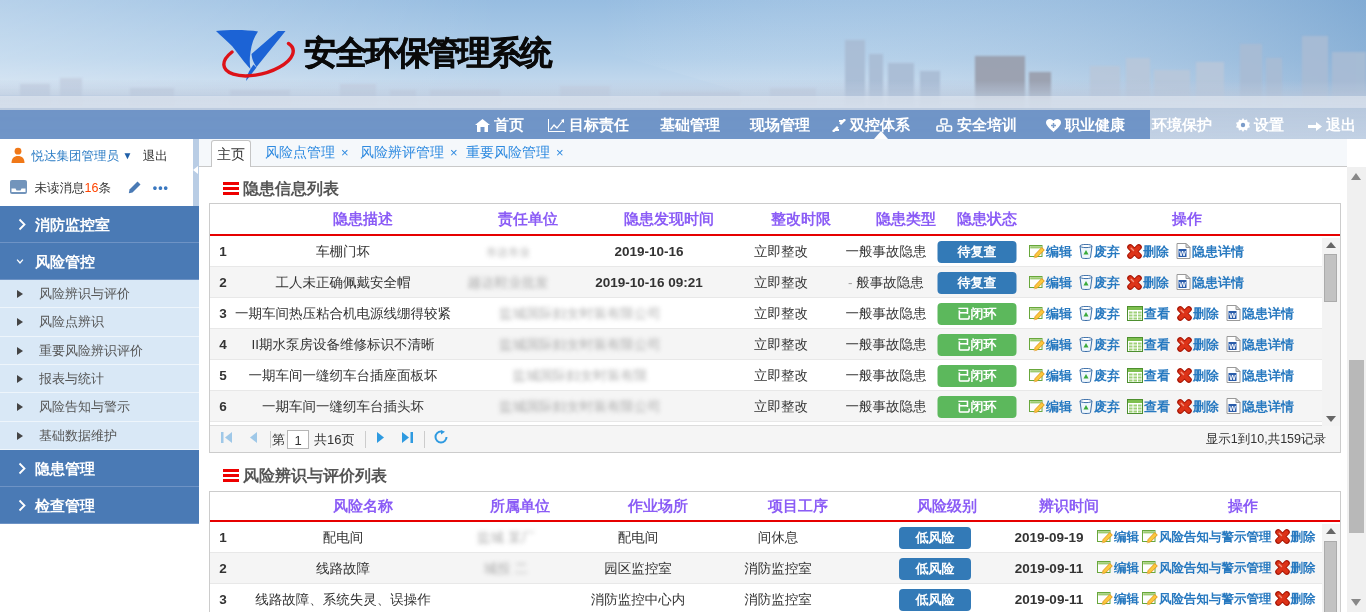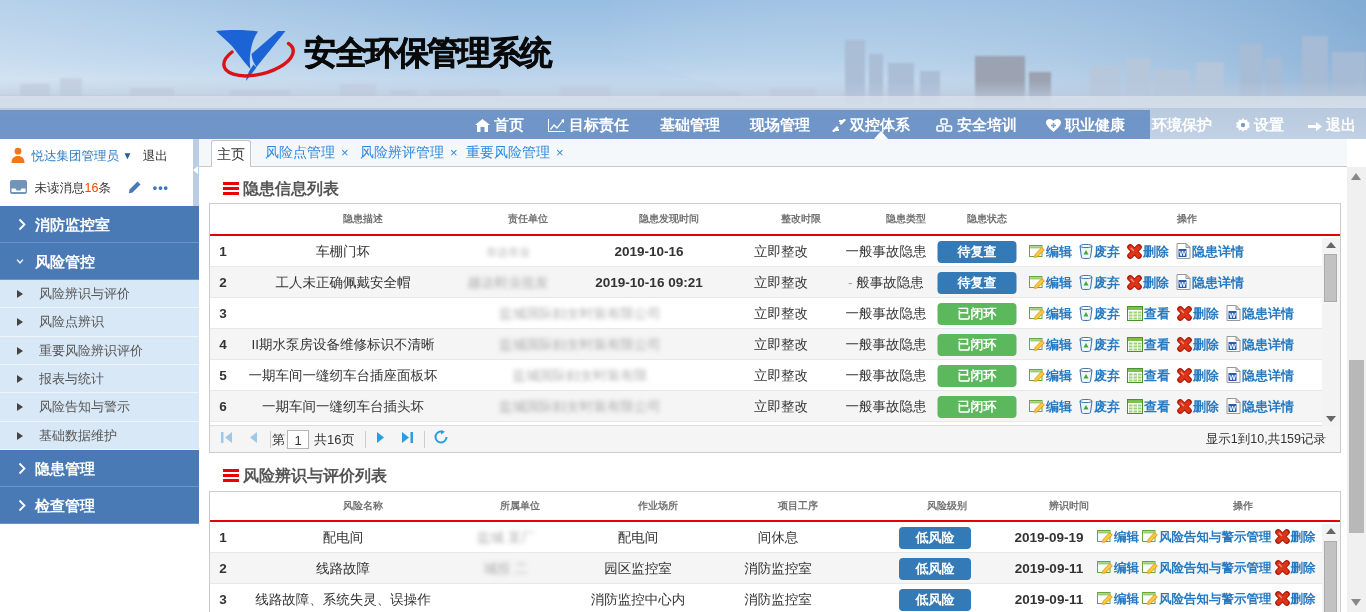--- a/index.html
+++ b/index.html
@@ -35,21 +35,21 @@
 #tab-home{position:absolute;left:12px;top:1px;width:40px;height:27px;background:#fff;border:1px solid #c5c5c5;border-bottom:none;border-radius:3px 3px 0 0;text-align:center;line-height:26px;font-size:14px;color:#333;}
 .tab{position:absolute;top:0;height:28px;line-height:27px;font-size:14px;color:#2e8ae0;white-space:nowrap;}
 .tab .x{font-size:13px;margin-left:6px;}
 
 .ltitle{position:absolute;height:20px;line-height:20px;font-size:16px;font-weight:bold;color:#555;}
 .ham{position:absolute;width:16px;height:13px;}
 .ham i{position:absolute;left:0;width:16px;height:3px;background:#ee0000;}
 
 .tbl{position:absolute;left:10px;width:1132px;background:#fff;border:1px solid #ccc;}
 .thead{position:relative;height:32px;border-bottom:2px solid #e60000;background:#fff;}
-.th{position:absolute;top:0;height:30px;line-height:30px;font-size:10px;font-weight:bold;color:#737373;transform:translateX(-50%);white-space:nowrap;padding-left:40px;}
+.th{position:absolute;top:0;height:30px;line-height:30px;font-size:15px;font-weight:bold;color:#8b5cf6;transform:translateX(-50%);white-space:nowrap;padding-left:40px;}
 .trow{position:relative;height:31px;border-bottom:1px solid #e8e8e8;background:#fff;}
 .trow.alt{background:#f5f5f5;}
 .td{position:absolute;top:0;height:31px;line-height:31px;font-size:13.5px;color:#333;transform:translateX(-50%);white-space:nowrap;}
 .tdb{font-weight:bold;}
 .num{font-weight:bold;}
 .blur{filter:blur(2px);color:#777;opacity:.6;}
 .ops{position:absolute;top:0;height:31px;line-height:31px;white-space:nowrap;font-size:13px;font-weight:bold;}
 .ops a{color:#2779c0;text-decoration:none;margin-right:7px;}
 .ops.tight{font-size:12.5px;}
 .ops.tight a{margin-right:3px;}
@@ -344,20 +344,21 @@
                   </g>
                 </svg>删除</a><a><svg width="15" height="16" viewBox="0 0 15 16">
                   <path d="M1 0.5 L10 0.5 L14 4.5 L14 15.5 L1 15.5 Z" fill="#fff" stroke="#999"></path>
                   <path d="M10 0.5 L10 4.5 L14 4.5 Z" fill="#ddd" stroke="#999"></path>
                   <rect x="2.5" y="6" width="8" height="8" fill="#2a5caa"></rect>
                   <text x="6.5" y="12.5" font-size="7" font-weight="bold" fill="#fff" text-anchor="middle" font-family="Liberation Sans">W</text>
                 </svg>隐患详情</a></span>
           </div>
           <div class="trow">
             <span class="td num" style="left:13px;">3</span>
+            <span class="td" style="left:133px;">一期车间热压粘合机电源线绷得较紧</span>
             <span class="td" style="left:370px;"><span class="blur">盐城国际妇女时装有限公司</span></span>
             <span class="td" style="left:571px;">立即整改</span>
             <span class="td" style="left:676px;">一般事故隐患</span>
             <span class="td" style="left:767px;"><span class="btn btn-green" style="width:79px;">已闭环</span></span>
             <span class="ops" style="left:819px;"><a><svg width="16" height="15" viewBox="0 0 16 15">
                   <rect x="0.5" y="1.5" width="12.5" height="11" fill="#fefefe" stroke="#68a73c"></rect>
                   <rect x="1.2" y="2.2" width="11.1" height="2.2" fill="#9ccb70"></rect>
                   <path d="M12.8 3.5 L15.3 6 L8.5 12.8 L5.2 13.8 L6.2 10.4 Z" fill="#fbc93d" stroke="#e09012" stroke-width="0.9"></path>
                   <path d="M5.2 13.8 L6.6 13.4 L5.7 12.4 Z" fill="#fff"></path>
                 </svg>编辑</a><a><svg width="14" height="15" viewBox="0 0 14 15">

